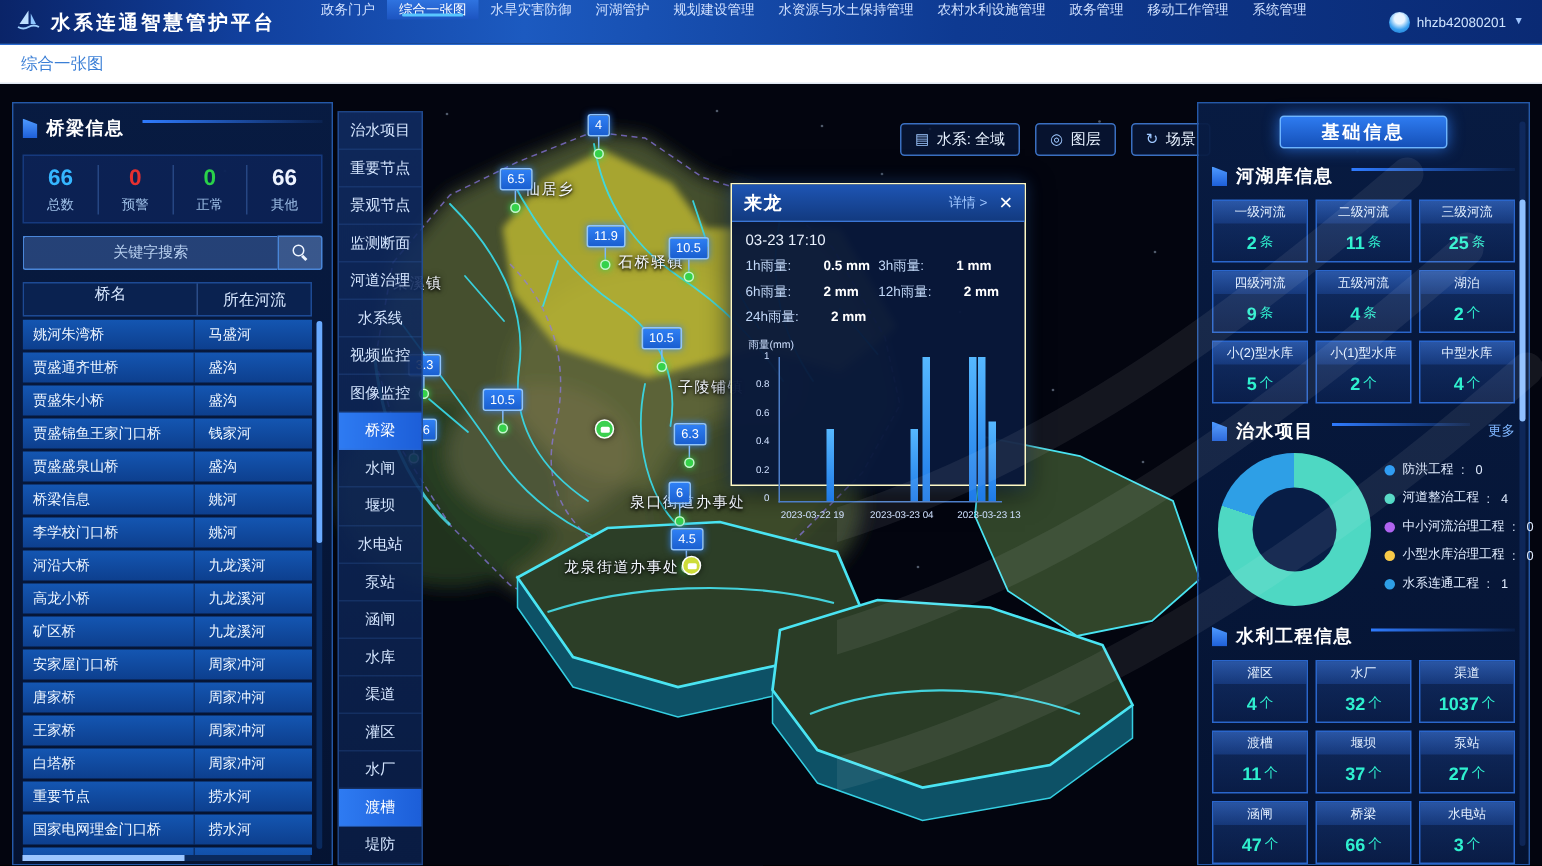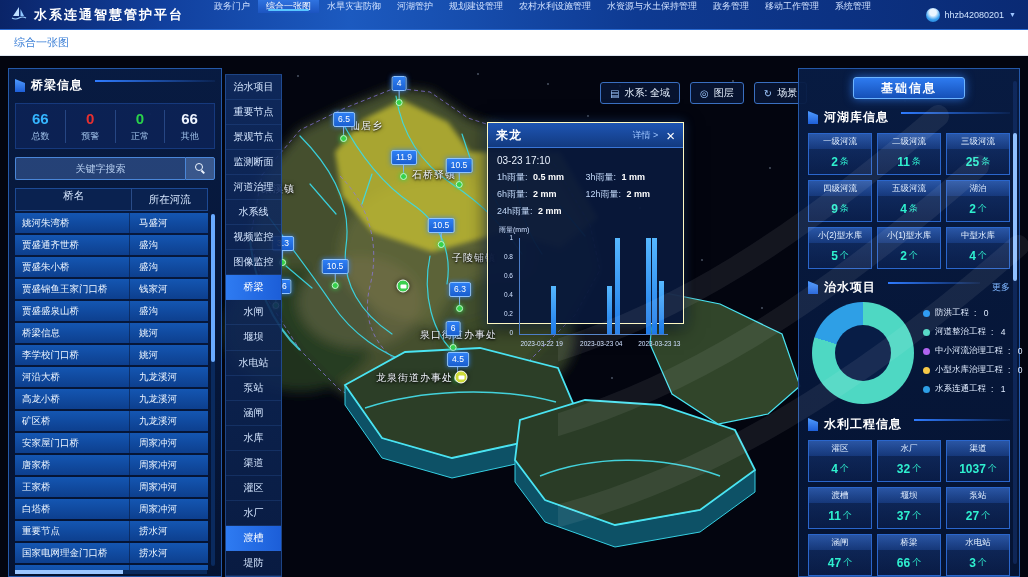--- a/index.html
+++ b/index.html
@@ -119,21 +119,21 @@
     box-shadow:0 4px 18px rgba(0,0,0,.65),0 0 10px rgba(46,111,208,.45); }
   .popup-header { height:25px; background:linear-gradient(180deg,#1e55b4,#123a80); display:flex;
     align-items:center; padding:0 8px; border-bottom:1px solid #3a76d8; }
   .popup-title { color:#fff; font-size:12px; font-weight:bold; letter-spacing:1px; }
   .popup-detail { margin-left:auto; color:#9fc6ff; font-size:9px; cursor:pointer; }
   .popup-close { margin-left:8px; color:#fff; font-size:15px; line-height:1; cursor:pointer; }
   .popup-body { padding:5px 9px 0; }
   .popup-time { color:#eaf2ff; font-size:10px; margin:2px 0 5px; }
   .rain-grid { display:grid; grid-template-columns:1fr 1fr; row-gap:4px; font-size:9px; }
   .rain-label { color:#c2d8f8; }
-  .rain-value { color:#fff; font-weight:bold; margin-left:3px; }
+  .rain-value { color:#fff; font-weight:bold; margin-left:19px; }
   .rain-chart { position:relative; height:126px; margin-top:7px; }
   .chart-ylabel { position:absolute; left:2px; top:0; font-size:7px; color:#cfe0ff; }
   .chart-yticks { position:absolute; left:0; top:9px; bottom:15px; width:19px; display:flex;
     flex-direction:column; justify-content:space-between; align-items:flex-end; font-size:6.5px;
     color:#cfe0ff; padding-right:3px; }
   .chart-plot { position:absolute; left:22px; right:6px; top:13px; bottom:16px;
     border-left:1px solid #4d7ec8; border-bottom:1px solid #4d7ec8; }
   .rain-bar { position:absolute; bottom:0; width:5px;
     background:linear-gradient(180deg,#56b8ff,#1e7ae8); }
   .chart-xticks { position:absolute; left:22px; right:6px; bottom:1px; height:10px;
@@ -377,23 +377,23 @@
         <a class="nav-item">政务门户</a>
 
         <a class="nav-item active">综合一张图</a>
 
         <a class="nav-item">水旱灾害防御</a>
 
         <a class="nav-item">河湖管护</a>
 
         <a class="nav-item">规划建设管理</a>
 
+        <a class="nav-item">水资源与水土保持管理</a>
+
         <a class="nav-item">农村水利设施管理</a>
-
-        <a class="nav-item">水资源与水土保持管理</a>
 
         <a class="nav-item">政务管理</a>
 
         <a class="nav-item">移动工作管理</a>
 
         <a class="nav-item">系统管理</a>
       </nav>
     <div class="user-chip">
       <span class="avatar"></span>
       <span>hhzb42080201</span>

